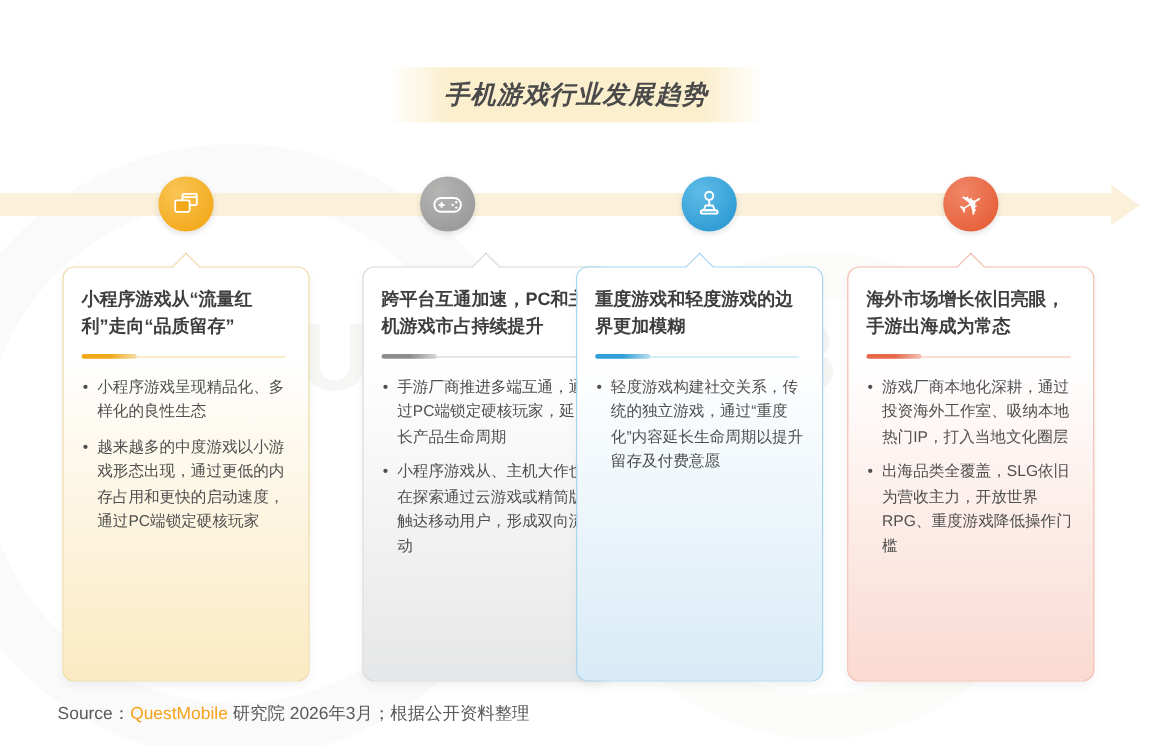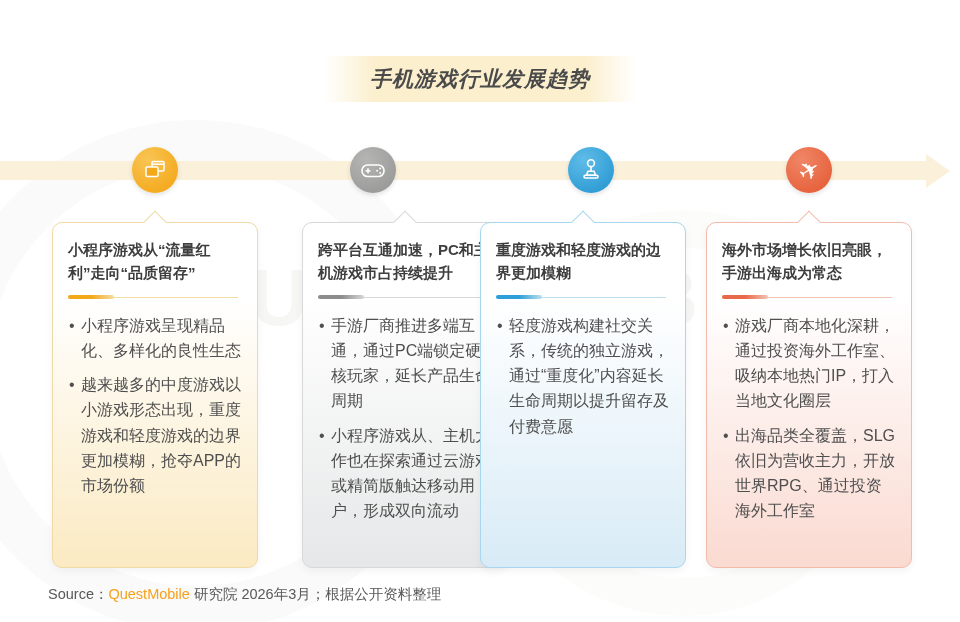--- a/index.html
+++ b/index.html
@@ -48,21 +48,21 @@
       transform:translateX(-50%) rotate(45deg);border-top:1px solid var(--bd);border-left:1px solid var(--bd);}
 
   .card .inner{position:relative;padding:15px 15px 0 15px;}
   .card h3{margin:0;font-size:15px;line-height:1.55;font-weight:bold;color:#3E3E3E;}
   .rule{position:relative;height:5px;margin-top:10px;}
   .rule .line{position:absolute;left:0;right:4px;top:2px;height:1px;background:var(--line);}
   .rule .bar{position:absolute;left:0;top:0.5px;width:46px;height:4px;border-radius:2px;
       background:linear-gradient(90deg,var(--ac) 50%,var(--line) 100%);}
   .card ul{margin:13px 0 0 0;padding:0;list-style:none;}
   .card li{position:relative;padding-left:13px;margin-bottom:9px;
-      font-size:16px;line-height:1.58;color:#4F4F4F;}
+      font-size:13px;line-height:1.58;color:#4F4F4F;}
   .card li::before{content:"\2022";position:absolute;left:1px;top:0;color:#4F4F4F;}
 
   
   .source{position:absolute;z-index:2;left:48px;top:585px;font-size:14.5px;color:#595959;text-align:center;}
   .source .brand{color:#F7A11A;}
 </style>
 </head>
 <body>
 
 <div class="stage">
@@ -116,21 +116,21 @@
   <div class="card k1">
     <div class="notch"></div>
     <div class="inner">
       <h3>小程序游戏从“流量红利”走向“品质留存”</h3>
       <div class="rule">
           <div class="line"></div>
           <div class="bar"></div>
         </div>
       <ul>
         <li>小程序游戏呈现精品化、多样化的良性生态</li>
-        <li>越来越多的中度游戏以小游戏形态出现，重度游戏和轻度游戏的边界更加模糊，抢夺APP的市场份额</li>
+        <li>越来越多的中度游戏以小游戏形态出现，通过更低的内存占用和更快的启动速度，通过PC端锁定硬核玩家</li>
       </ul>
     </div>
   </div>
 
   <div class="card k2">
     <div class="notch"></div>
     <div class="inner">
       <h3>跨平台互通加速，PC和主机游戏市占持续提升</h3>
       <div class="rule">
           <div class="line"></div>
@@ -160,21 +160,21 @@
   <div class="card k4">
     <div class="notch"></div>
     <div class="inner">
       <h3>海外市场增长依旧亮眼，手游出海成为常态</h3>
       <div class="rule">
           <div class="line"></div>
           <div class="bar"></div>
         </div>
       <ul>
         <li>游戏厂商本地化深耕，通过投资海外工作室、吸纳本地热门IP，打入当地文化圈层</li>
-        <li>出海品类全覆盖，SLG依旧为营收主力，开放世界RPG、通过投资海外工作室</li>
+        <li>出海品类全覆盖，SLG依旧为营收主力，开放世界RPG、重度游戏降低操作门槛</li>
       </ul>
     </div>
   </div>
 
   <div class="source">
     <span>Source：</span><span class="brand">QuestMobile</span><span> 研究院 2026年3月；根据公开资料整理</span>
   </div>
 
 </div>
 

